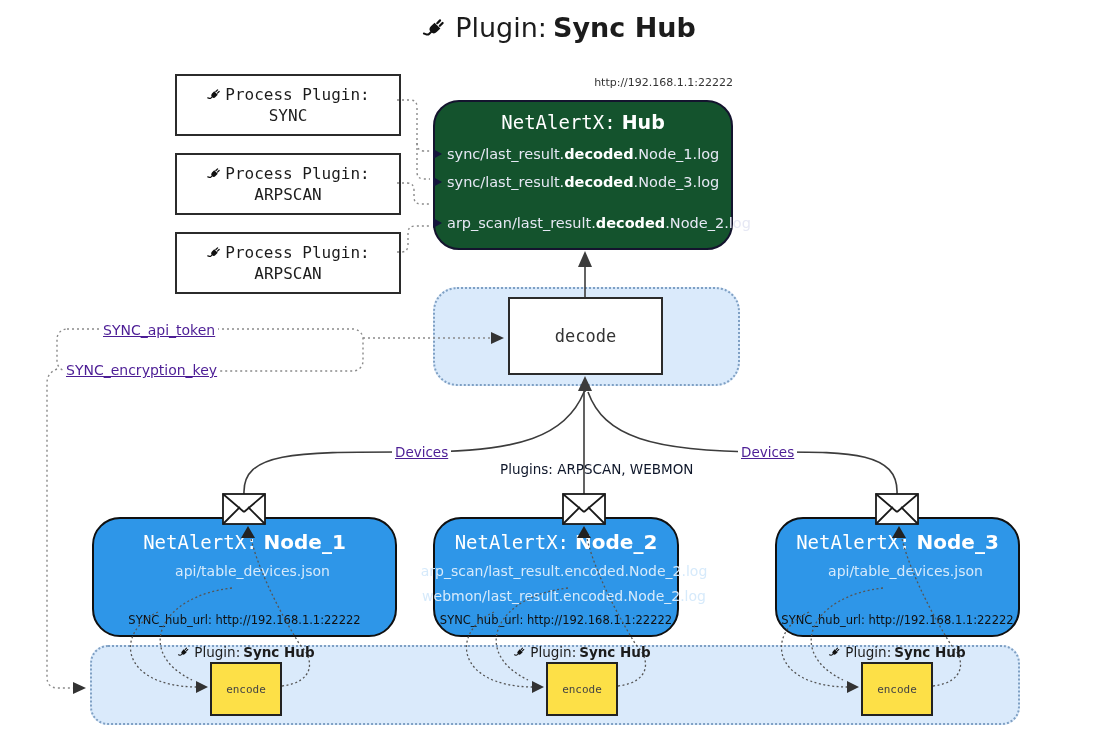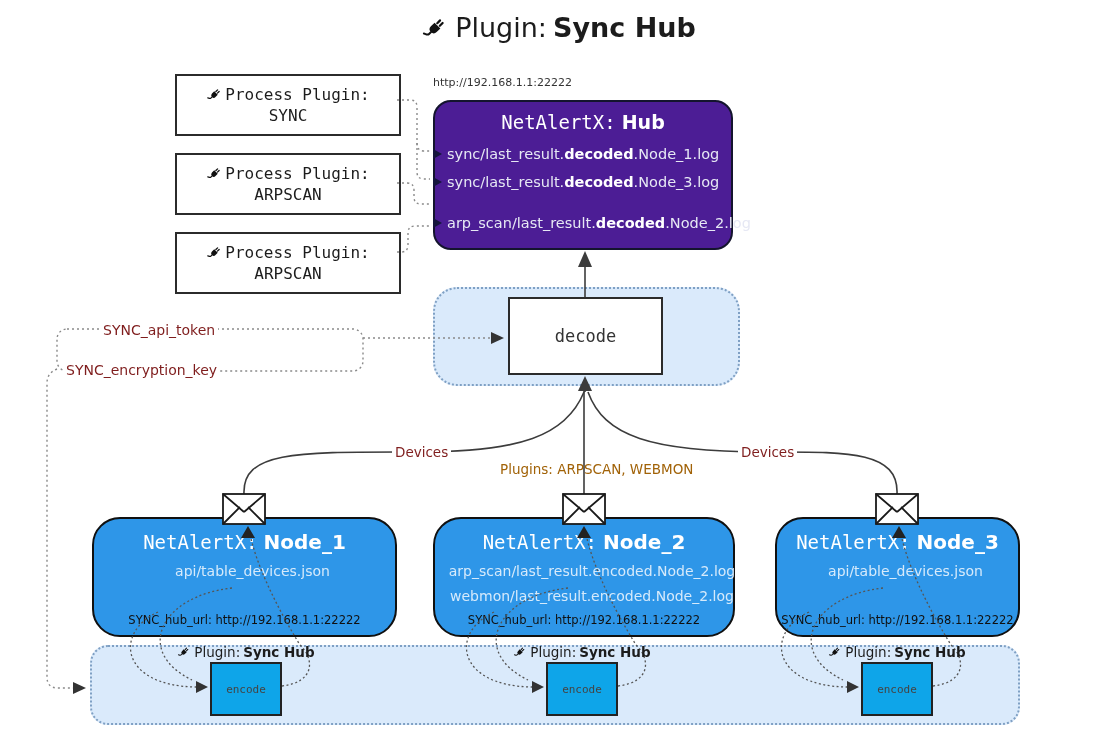--- a/index.html
+++ b/index.html
@@ -15,23 +15,23 @@
   .icon{display:inline-block;color:#111;}
 
   
   .pbox{left:175px;width:222px;height:58px;background:#fff;border:2px solid #2b2b2b;
         display:flex;flex-direction:column;justify-content:center;align-items:center;
         font-family:"DejaVu Sans Mono",monospace;font-size:16px;color:#1c1c1c;z-index:2;}
   .pbox .l1{display:flex;align-items:center;gap:2px;}
   .pbox .l2{margin-top:2px;}
 
   
-  .hub-url{left:433px;top:76px;width:300px;text-align:left;font-size:11px;color:#333;z-index:2;}
-  .hub{left:433px;top:100px;width:300px;height:150px;background:#4c1d95;border:2px solid #14142e;
-       border-radius:18px;z-index:2;box-sizing:border-box;}
+  .hub-url{left:433px;top:76px;width:300px;text-align:right;font-size:11px;color:#333;z-index:2;}
+  .hub{left:433px;top:100px;width:300px;height:150px;background:#14532d;border:2px solid #14142e;
+       border-radius:26px;z-index:2;box-sizing:border-box;}
   .hub-title{position:absolute;left:0;top:9px;width:100%;text-align:center;font-size:19px;color:#fff;}
   .hub-title b{font-family:"DejaVu Sans",sans-serif;font-weight:700;}
   .hub-item{position:absolute;left:0;padding-left:12px;width:100%;box-sizing:border-box;
             font-size:14.5px;color:#E6E8F4;line-height:18px;}
   .hub-item b{color:#fff;font-weight:700;}
   .hub-tri{position:absolute;left:-2px;top:4px;width:0;height:0;
            border-top:5px solid transparent;border-bottom:5px solid transparent;
            border-left:9px solid #15153d;}
 
   
@@ -49,30 +49,30 @@
   .node-files{position:absolute;left:0;top:44px;width:100%;display:flex;flex-direction:column;
               align-items:center;gap:9px;font-size:14px;color:#D6EAFB;margin-left:8px;}
   .node-files span:empty{display:none;}
   .node-url{position:absolute;left:0;bottom:8px;width:100%;text-align:center;font-size:11.5px;color:#101010;}
 
   
   .band{left:90px;top:645px;width:930px;height:80px;border-radius:18px;}
   .enc-label{top:644px;width:180px;display:flex;justify-content:center;align-items:center;gap:3px;
              font-size:13.5px;color:#1c1c1c;z-index:6;}
   .enc-label b{font-weight:700;}
-  .enc-box{top:662px;width:72px;height:54px;background:#0ea5e9;border:2px solid #222;
+  .enc-box{top:662px;width:72px;height:54px;background:#fde047;border:2px solid #222;
            display:flex;align-items:center;justify-content:center;z-index:2;box-sizing:border-box;
            font-family:"DejaVu Sans Mono",monospace;font-size:11px;color:#444;}
 
   
   .wires{left:0;top:0;z-index:5;pointer-events:none;}
 
   
-  .mask-label{background:#fff;padding:0 3px;font-size:13.5px;color:#7f1d1d;z-index:6;white-space:nowrap;}
-  .plain-label{font-size:13.5px;color:#a16207;z-index:6;white-space:nowrap;}
+  .mask-label{background:#fff;padding:0 3px;font-size:13.5px;color:#4c1d95;z-index:6;white-space:nowrap;text-decoration:underline;}
+  .plain-label{font-size:13.5px;color:#0f172a;z-index:6;white-space:nowrap;}
 </style>
 </head>
 <body>
 
 <svg width="0" height="0" style="position:absolute">
   <symbol id="plug" viewBox="0 0 24 24">
     <g transform="rotate(45 12 12)">
       <path d="M8.5 9 h7 v4.5 a3.5 3.5 0 0 1 -3.5 3.5 a3.5 3.5 0 0 1 -3.5 -3.5 z" fill="currentColor"></path>
       <rect x="9.5" y="3.4" width="1.9" height="5.2" rx="0.9" fill="currentColor"></rect>
       <rect x="12.6" y="3.4" width="1.9" height="5.2" rx="0.9" fill="currentColor"></rect>
@@ -146,21 +146,21 @@
     <div class="node-title">
       <span class="mono">NetAlertX:</span>
       <b>Node_1</b>
     </div>
     <div class="node-files">
       <span>api/table_devices.json</span>
 
     </div>
     <div class="node-url">SYNC_hub_url: http://192.168.1.1:22222</div>
   </div>
-  <div class="abs node" style="left:433px;width:302px">
+  <div class="abs node" style="left:433px;width:246px">
     <div class="node-title">
       <span class="mono">NetAlertX:</span>
       <b>Node_2</b>
     </div>
     <div class="node-files">
       <span>arp_scan/last_result.encoded.Node_2.log</span>
       <span>webmon/last_result.encoded.Node_2.log</span>
     </div>
     <div class="node-url">SYNC_hub_url: http://192.168.1.1:22222</div>
   </div>

